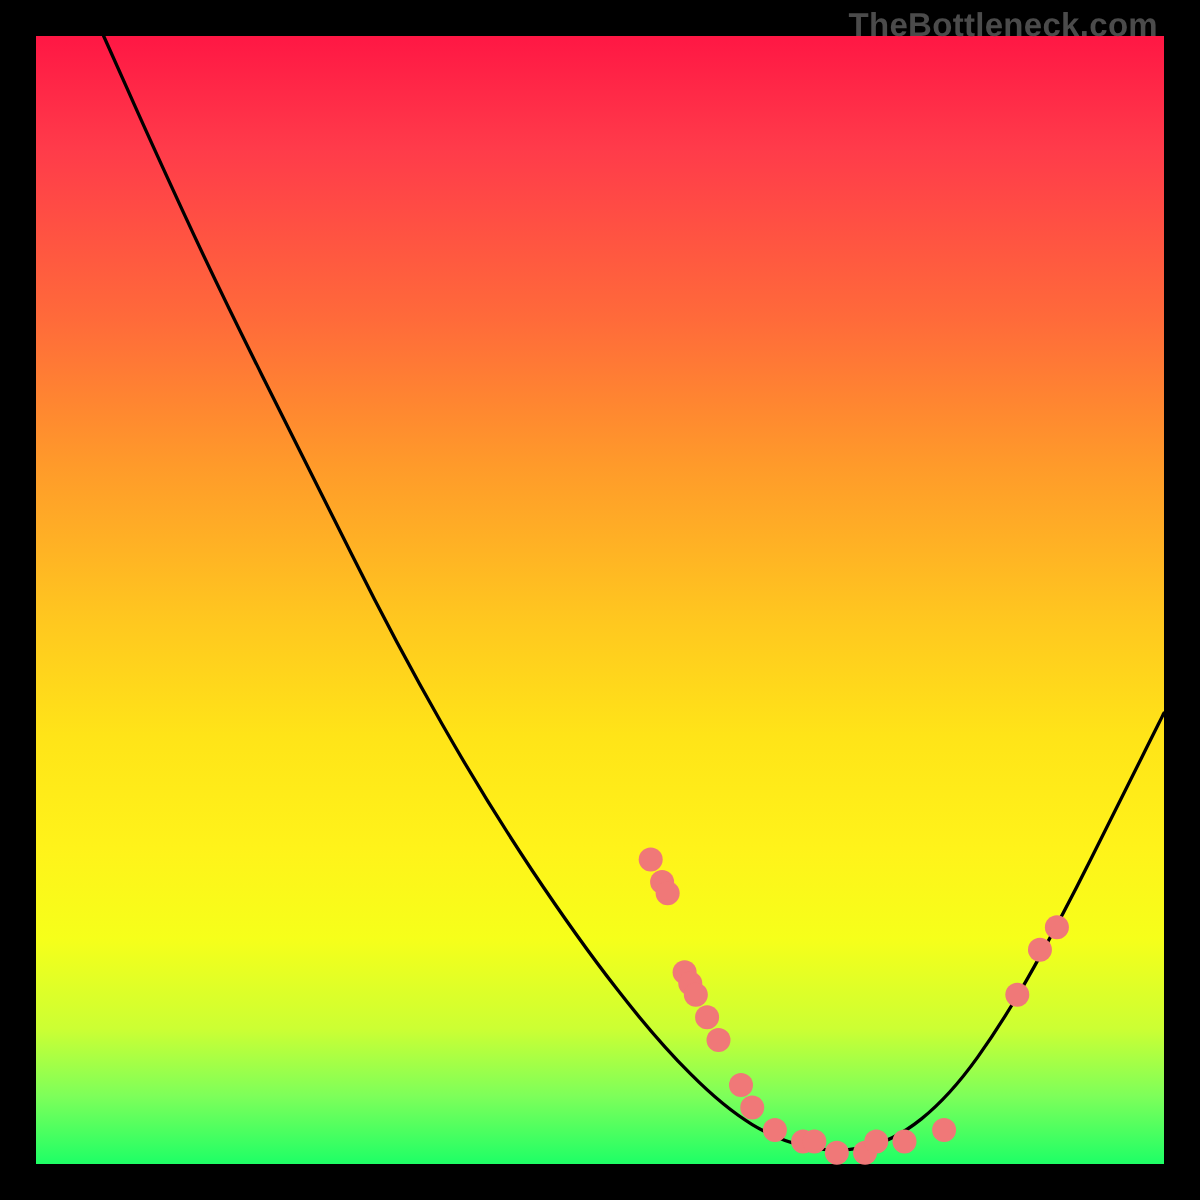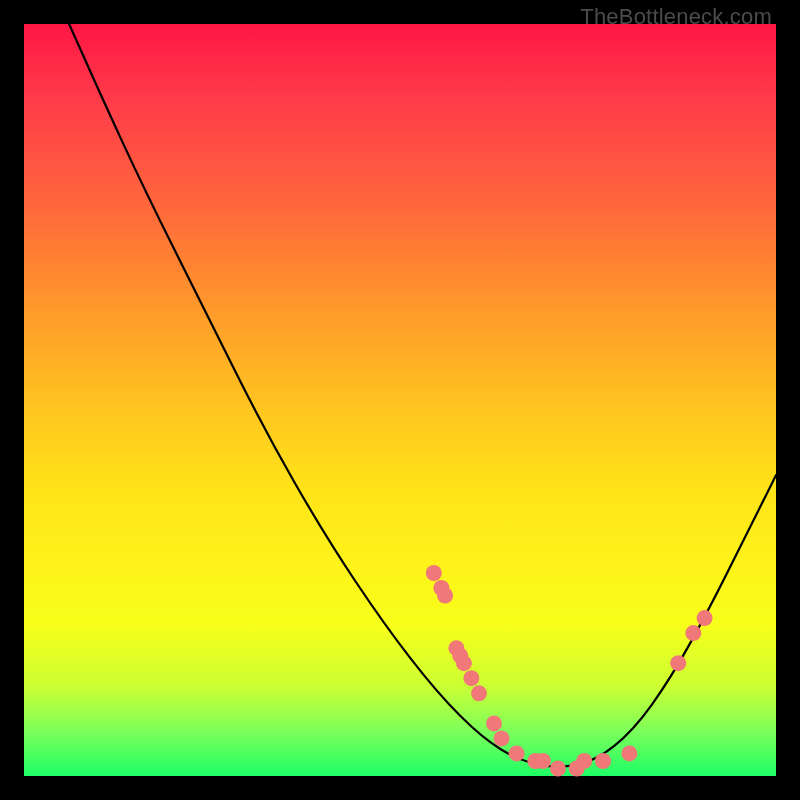--- a/index.html
+++ b/index.html
@@ -40,21 +40,21 @@
       #7dff5a 94%,
       #1eff66 100%
     );
   }
   .watermark {
     position: absolute;
     top: 4px;
     right: 28px;
     color: #4b4b4b;
     font-size: 22px;
-    font-weight: 400;
+    font-weight: 700;
     letter-spacing: 0.2px;
     user-select: none;
   }
   svg.curve-layer {
     position: absolute;
     left: 0;
     top: 0;
     width: 752px;
     height: 752px;
     overflow: visible;

